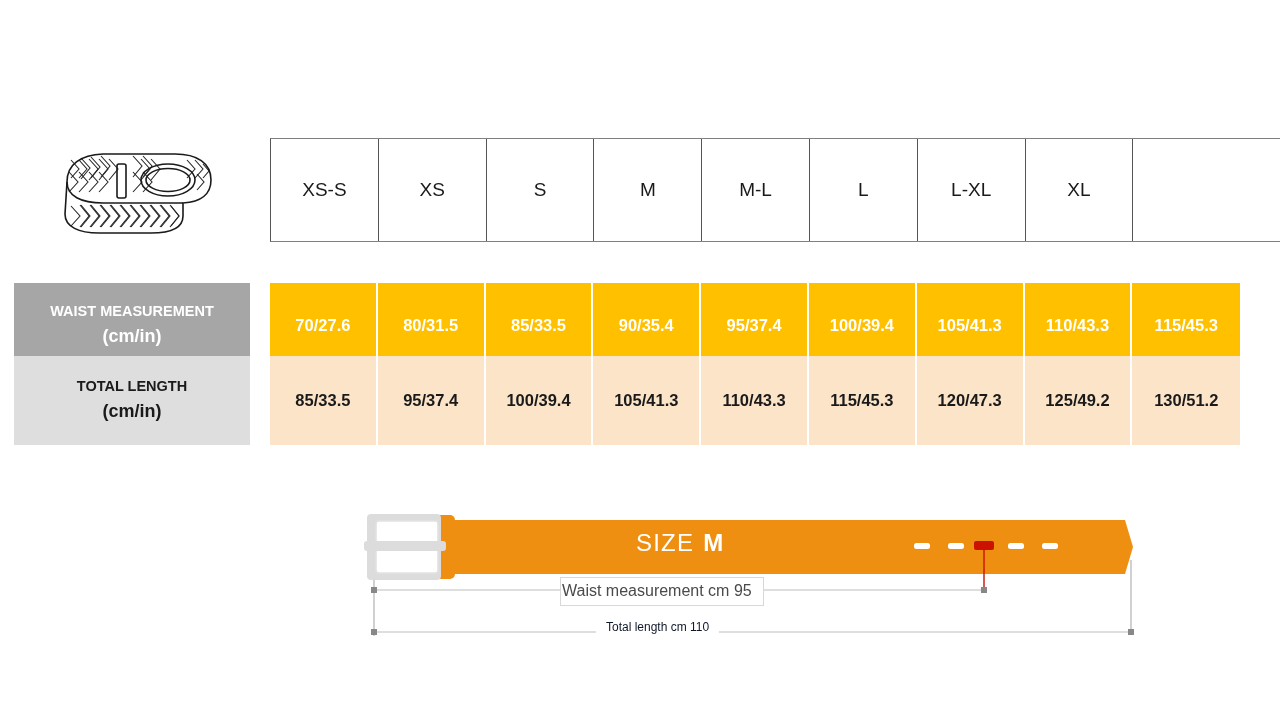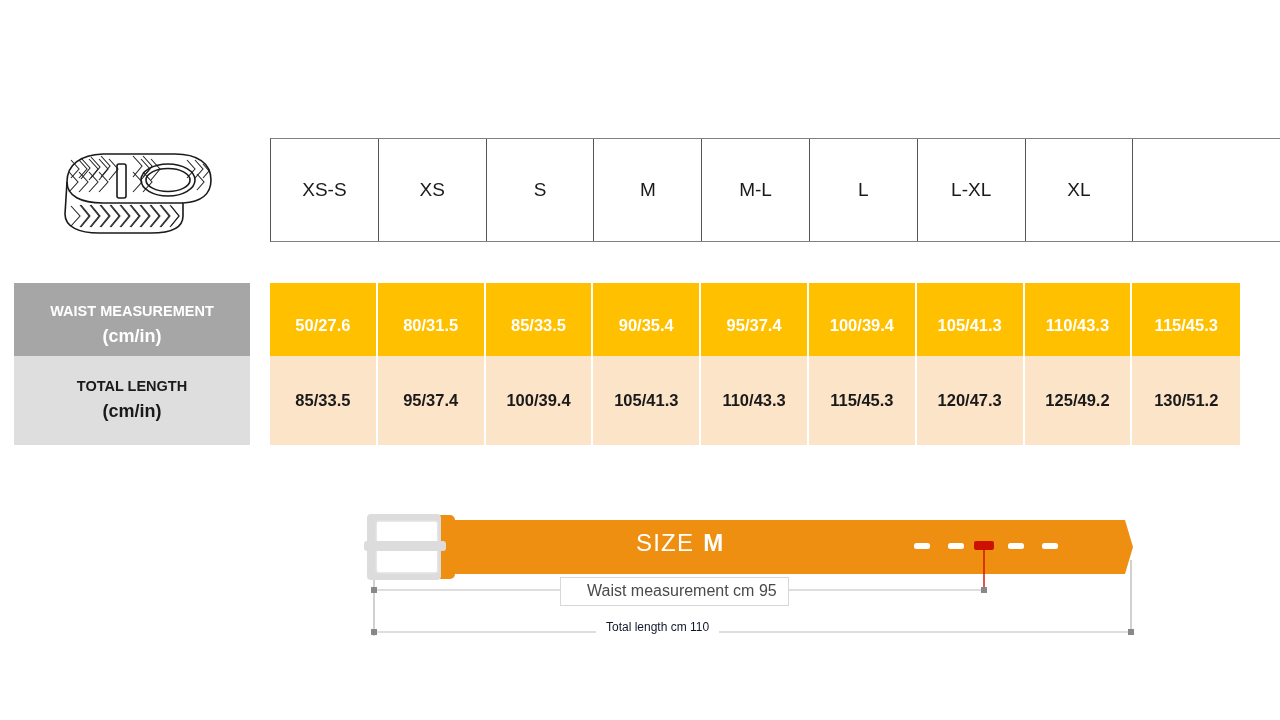--- a/index.html
+++ b/index.html
@@ -129,21 +129,21 @@
     font-weight: bold;
     margin-left: 9px;
     letter-spacing: 0;
   }
 
   
   #waist-dim-label {
     position: absolute;
     left: 560px;
     top: 577px;
-    padding: 4px 11px 5px 26px;
+    padding: 4px 11px 5px 1px;
     background: #ffffff;
     border: 1px solid #d8d8d8;
     font-size: 16px;
     color: #4a4a4a;
     white-space: nowrap;
   }
   #length-dim-label {
     position: absolute;
     left: 596px;
     top: 618px;
@@ -205,21 +205,21 @@
   <div class="hcell">L-XL</div>
   <div class="hcell">XL</div>
 </div>
 
 <div class="meas-row" id="row-waist">
   <div class="row-label">
     <span>WAIST MEASUREMENT</span>
     <span class="lbl-sub">(cm/in)</span>
   </div>
   <div class="cells">
-    <div class="cell">50/27.6</div>
+    <div class="cell">70/27.6</div>
     <div class="cell">80/31.5</div>
     <div class="cell">85/33.5</div>
     <div class="cell">90/35.4</div>
     <div class="cell">95/37.4</div>
     <div class="cell">100/39.4</div>
     <div class="cell">105/41.3</div>
     <div class="cell">110/43.3</div>
     <div class="cell">115/45.3</div>
   </div>
 </div>

